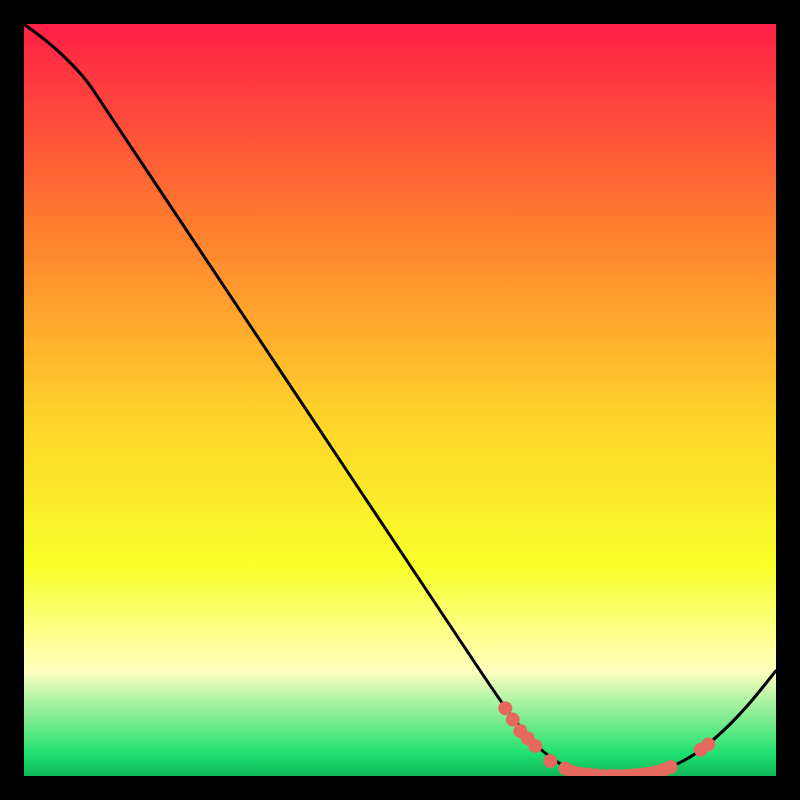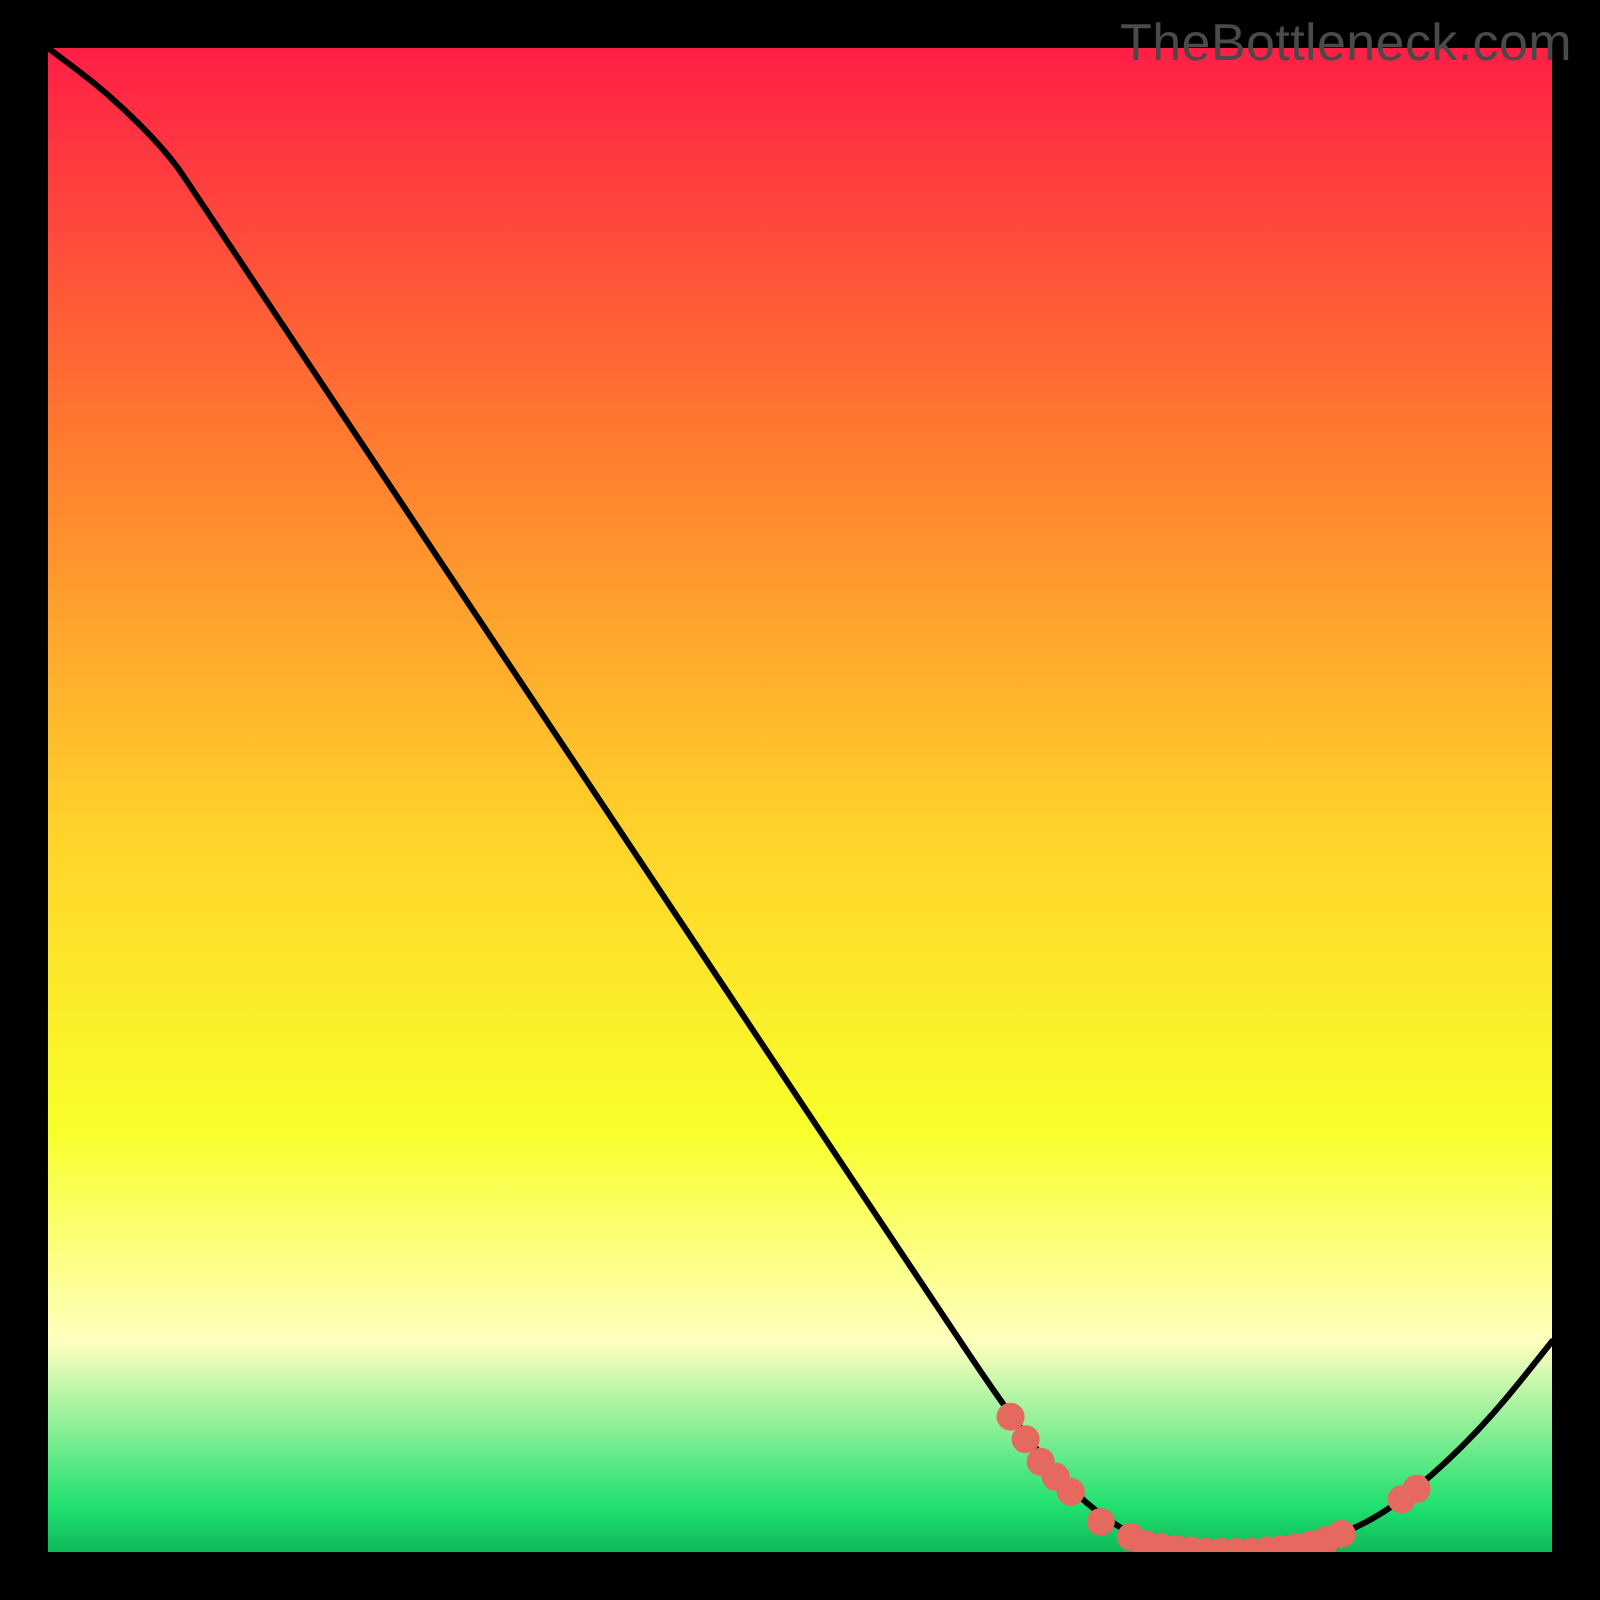--- a/index.html
+++ b/index.html
@@ -33,21 +33,20 @@
     top: 24px;
     width: 752px;
     height: 752px;
   }
 </style>
 </head>
 <body>
 
 <div class="frame">
 
-  <div class="watermark">TheBottleneck.com</div>
 
   <svg class="plot" viewBox="0 0 752 752" preserveAspectRatio="none">
     <defs>
       <linearGradient id="bg-grad" x1="0" y1="0" x2="0" y2="1">
         <stop offset="0%" stop-color="#ff1f46"></stop>
         <stop offset="26%" stop-color="#ff7a2f"></stop>
         <stop offset="52%" stop-color="#ffd22a"></stop>
         <stop offset="72%" stop-color="#f8ff2a"></stop>
         <stop offset="86%" stop-color="#ffffbf"></stop>
         <stop offset="97%" stop-color="#20e070"></stop>

